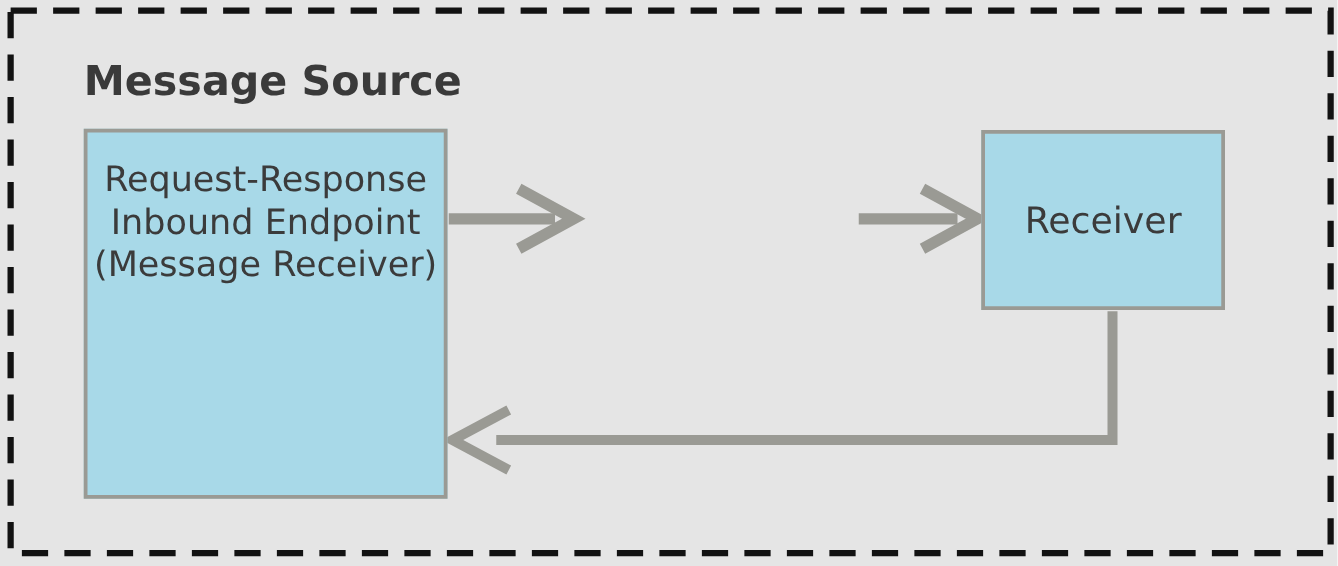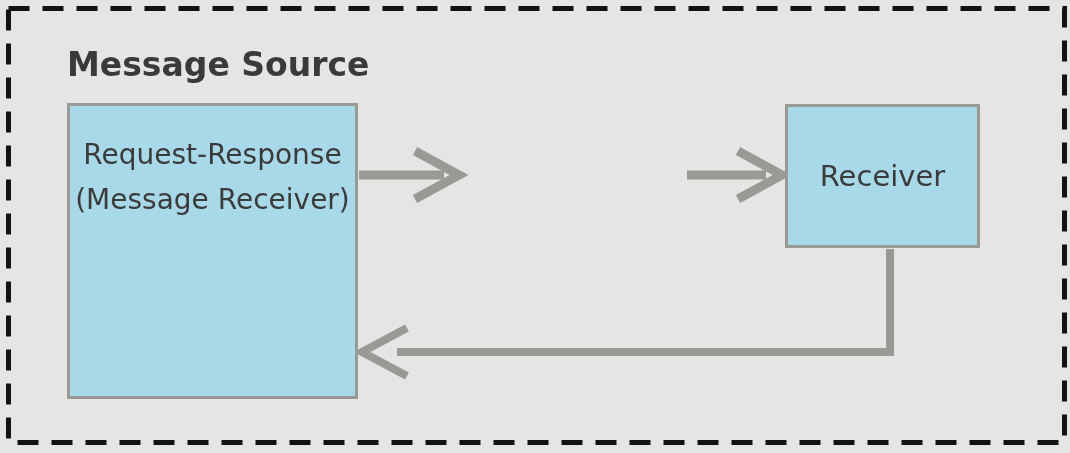--- a/index.html
+++ b/index.html
@@ -50,21 +50,21 @@
     font-size: 28px;
   }
   .node.transformer {
     left: 462px; top: 101px;
     width: 223px; height: 147px;
   }
   .node.component {
     left: 785px; top: 104px;
     width: 195px; height: 144px;
   }
-  .receiver-lines span { display: block; margin-top: 11px; }
+  .receiver-lines span { display: block; }
 </style>
 </head>
 <body>
 
 <div class="canvas">
 
   <svg class="arrow-layer" width="1070" height="453" viewBox="0 0 1070 453">
 
     <rect x="8.5" y="8.5" width="1056" height="434" fill="none" stroke="#121212" stroke-width="5" stroke-dasharray="21 13"></rect>
 
@@ -83,20 +83,21 @@
       <polyline points="407,328 362,352 407,376"></polyline>
     </g>
   </svg>
 
   <div class="heading source">Message Source</div>
 
 
   <div class="node receiver">
     <div class="receiver-lines">
       <span>Request-Response</span>
+      <span>Inbound Endpoint</span>
       <span>(Message Receiver)</span>
     </div>
   </div>
 
 
   <div class="node component">
     <span>Receiver</span>
   </div>
 
 </div>

